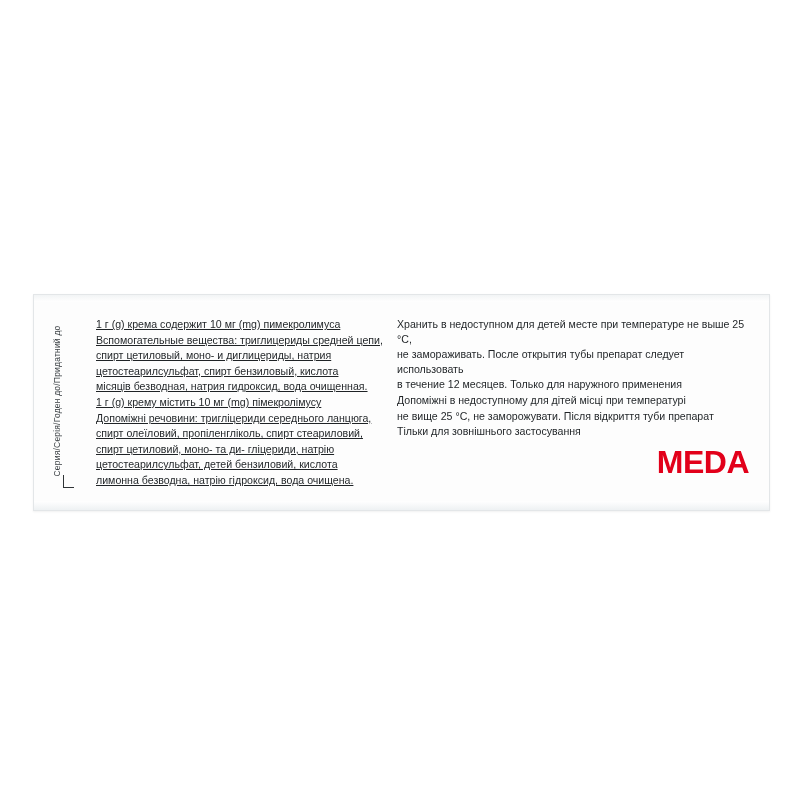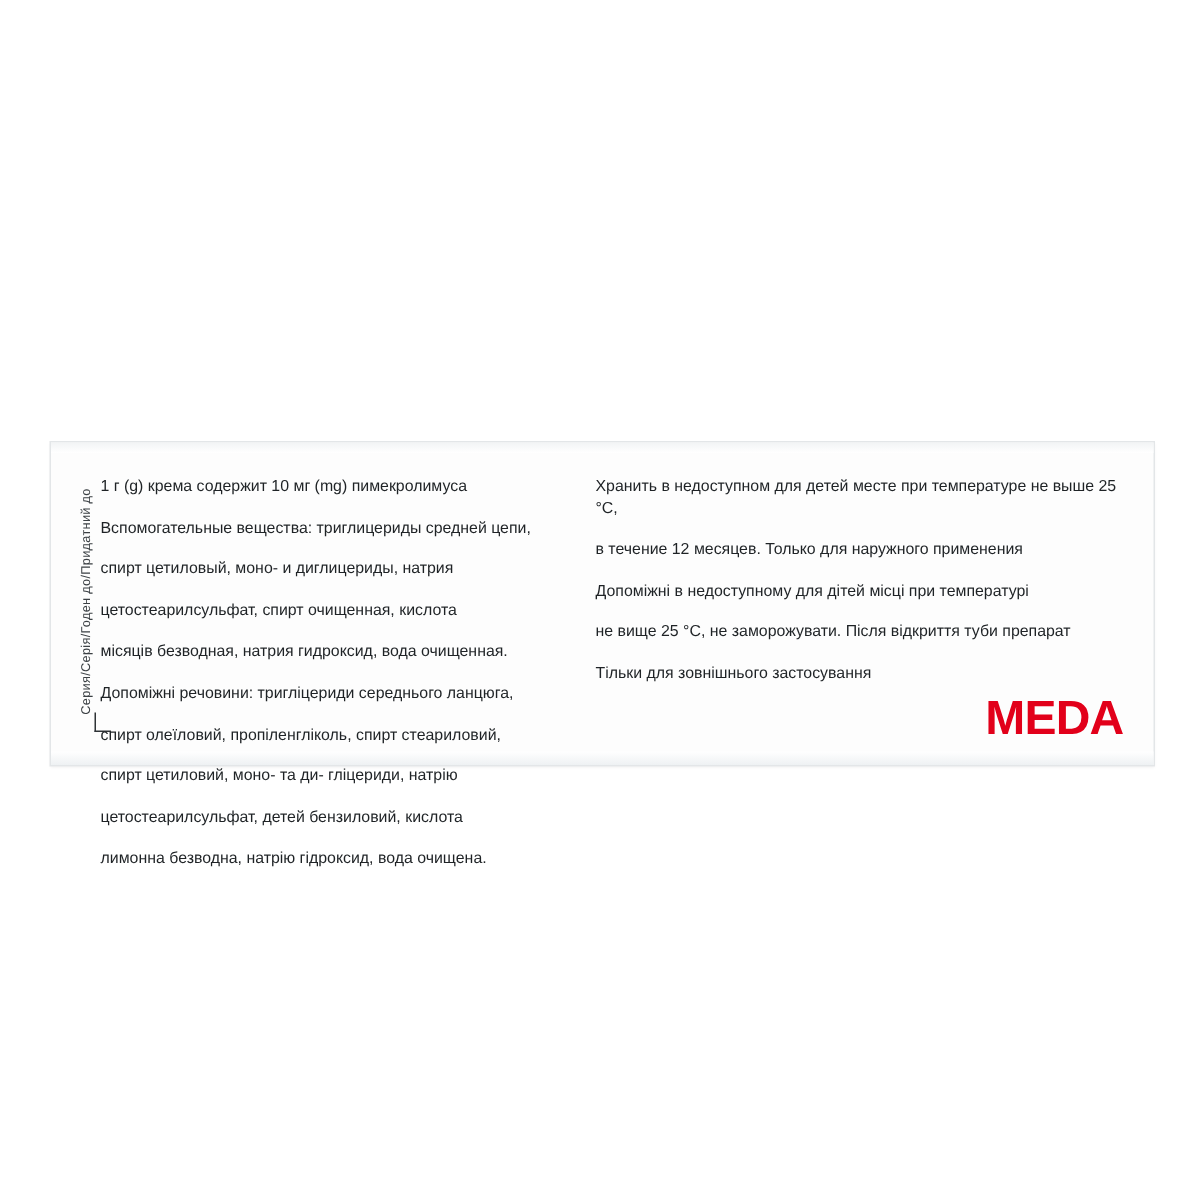--- a/index.html
+++ b/index.html
@@ -77,39 +77,40 @@
   }
 
   
   .col {
     position: absolute;
     font-size: 10.6px;
     line-height: 14.6px;
     color: #1f2326;
   }
   .col-left {
-    left: 33px;
+    left: 62px;
     top: 22px;
     width: 305px;
+    text-decoration: underline;
   }
   .col-right {
     left: 363px;
     top: 22px;
     width: 350px;
   }
 
   .para { margin: 0 0 0 0; }
-  .para + .para { margin-top: 13px; }
+  .para + .para { margin-top: 1px; }
   .block-gap { margin-top: 9px; }
 
   
   .logo {
     position: absolute;
     right: 20px;
-    bottom: 16px;
+    bottom: 32px;
     font-family: "Liberation Sans", sans-serif;
     font-weight: bold;
     font-size: 32px;
     letter-spacing: -0.5px;
     color: #e2001a;
     line-height: 1;
   }
 </style>
 </head>
 <body>
@@ -120,32 +121,34 @@
 
     <div class="side-strip">
       <span class="vtext">Серия/Серія/Годен до/Придатний до</span>
     </div>
     <div class="corner-mark"></div>
 
     <div class="col col-left">
       <p class="para">1 г (g) крема содержит 10 мг (mg) пимекролимуса</p>
       <p class="para">Вспомогательные вещества: триглицериды средней цепи,</p>
       <p class="para">спирт цетиловый, моно- и диглицериды, натрия</p>
-      <p class="para">цетостеарилсульфат, спирт очищенная, кислота</p>
+      <p class="para">цетостеарилсульфат, спирт бензиловый, кислота</p>
       <p class="para">місяців безводная, натрия гидроксид, вода очищенная.</p>
 
+      <p class="para block-gap">1 г (g) крему містить 10 мг (mg) пімекролімусу</p>
       <p class="para">Допоміжні речовини: тригліцериди середнього ланцюга,</p>
       <p class="para">спирт олеїловий, пропіленгліколь, спирт стеариловий,</p>
       <p class="para">спирт цетиловий, моно- та ди- гліцериди, натрію</p>
       <p class="para">цетостеарилсульфат, детей бензиловий, кислота</p>
       <p class="para">лимонна безводна, натрію гідроксид, вода очищена.</p>
     </div>
 
     <div class="col col-right">
       <p class="para">Хранить в недоступном для детей месте при температуре не выше 25 °С,</p>
+      <p class="para">не замораживать. После открытия тубы препарат следует использовать</p>
       <p class="para">в течение 12 месяцев. Только для наружного применения</p>
 
       <p class="para block-gap">Допоміжні в недоступному для дітей місці при температурі</p>
       <p class="para">не вище 25 °С, не заморожувати. Після відкриття туби препарат</p>
       <p class="para">Тільки для зовнішнього застосування</p>
     </div>
 
     <div class="logo">MEDA</div>
 
   </div>

